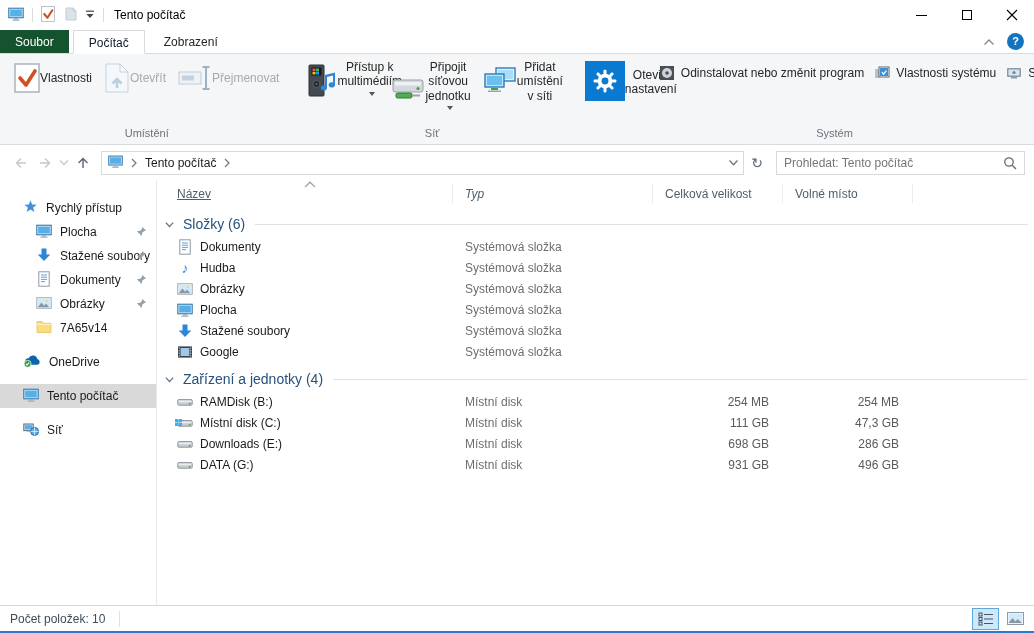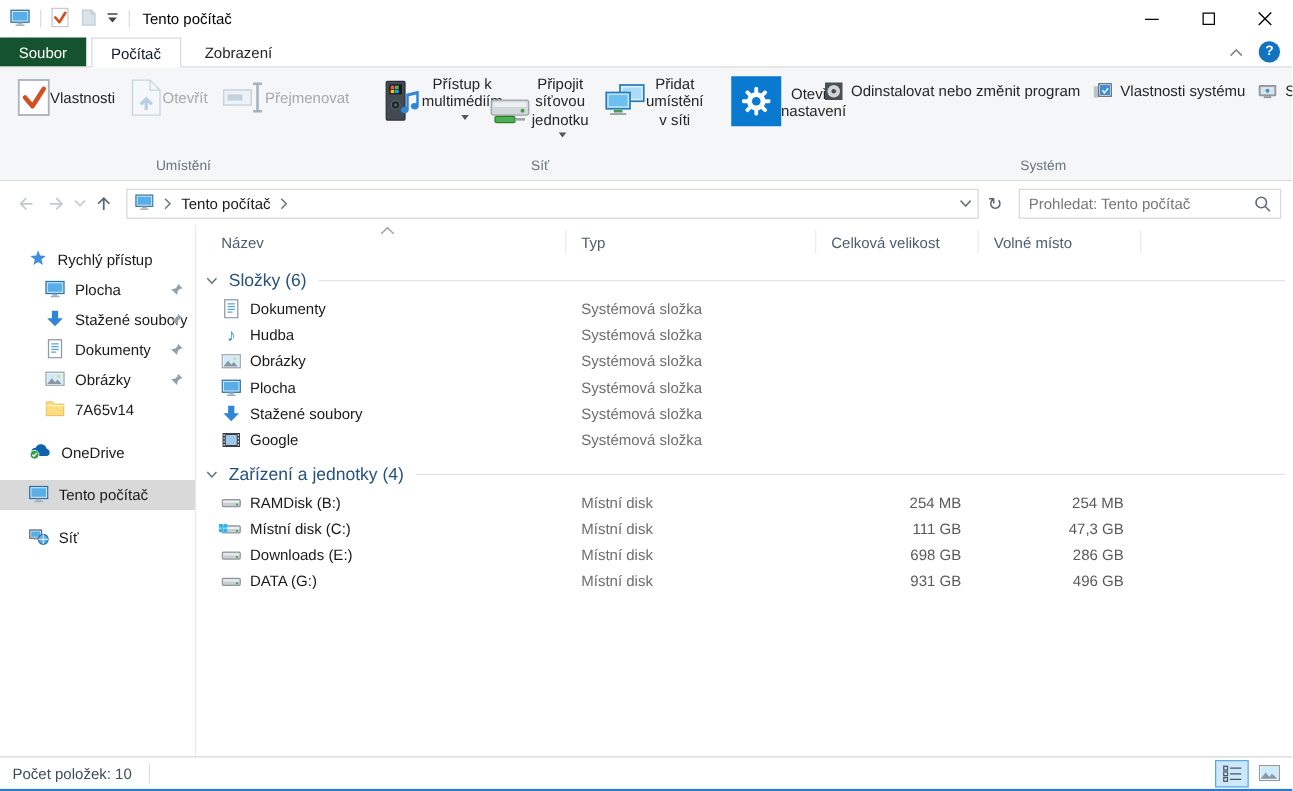--- a/index.html
+++ b/index.html
@@ -41,37 +41,37 @@
   .sys-col { display:flex; gap:2px; padding:6px 4px 0 6px;justify-content:flex-end; }
   .sbtn { display:flex; align-items:center; gap:6px; height:20px; padding:0 4px; color:#262626; white-space:nowrap; }
   
   .addrrow { height:35px; display:flex; align-items:center; padding:0 9px; background:#fff; flex:0 0 auto; }
   .navbtn { width:24px; height:24px; display:flex; align-items:center; justify-content:center; flex:0 0 auto; }
   .navbtn.chev { width:14px; }
   .addrbox { flex:1; height:24px; border:1px solid #d9d9d9; display:flex; align-items:center; padding:0 4px 0 6px; margin:0 0 0 6px; background:#fff; }
   .addr-crumb { display:flex; align-items:center; gap:7px; }
   .addr-spacer { flex:1; }
   .refreshbtn { width:26px; height:24px; display:flex; align-items:center; justify-content:center; font-size:14px; color:#5a6570; flex:0 0 auto; }
-  .searchbox { width:210px; height:24px; border:1px solid #d9d9d9; display:flex; align-items:center; padding:0 7px; margin-left:6px; flex:0 0 auto; }
+  .searchbox { width:249px; height:24px; border:1px solid #d9d9d9; display:flex; align-items:center; padding:0 7px; margin-left:6px; flex:0 0 auto; }
   .searchbox input { border:none; outline:none; flex:1; font:inherit; color:#555; background:transparent; min-width:0; }
   .searchbox input::placeholder { color:#767676; opacity:1; }
   
   .main { flex:1; display:flex; overflow:hidden; }
   .sidebar { width:157px; border-right:1px solid #eaeaea; padding-top:16px; flex:0 0 auto; }
   .side-item { height:24px; display:flex; align-items:center; padding-left:23px; position:relative; cursor:default; }
   .side-item.lvl1 { padding-left:36px; }
   .side-item .slabel { margin-left:8px; white-space:nowrap; }
   .side-item .pin { position:absolute; right:9px; top:6px; }
   .side-item.selected { background:#d9d9d9; }
   .side-gap { margin-top:10px; }
   .content { flex:1; overflow:hidden; }
   .colheaders { display:flex; height:27px; color:#4e5d6c; position:relative; align-items:center; }
   .ch { display:flex; align-items:center; height:19px; border-right:1px solid #ececec; padding-left:12px; }
-  .ch.c-name  { width:296px; padding-left:20px; }
-  .ch.c-type  { width:200px; }
+  .ch.c-name  { width:296px; padding-left:20px;text-decoration:underline; }
+  .ch.c-type  { width:200px;font-style:italic; }
   .ch.c-total { width:130px; justify-content:flex-start; padding-left:12px; }
   .ch.c-free  { width:130px; padding-left:12px; }
   .sortcaret { position:absolute; left:146px; top:1px; }
   .ghdr { display:flex; align-items:center; margin:9px 6px 4px 7px; color:#26527d; font-size:14px; }
   .ghdr .gchev { margin-right:8px; display:flex; }
   .ghdr .gline { flex:1; height:1px; background:#e3e3e3; margin-left:10px; }
   .frow { display:flex; height:21px; align-items:center; cursor:default; }
   .cell { display:flex; align-items:center; }
   .cell.c-name  { width:296px; padding-left:20px; gap:7px; color:#1a1a1a; }
   .cell.c-type  { width:200px; padding-left:12px; color:#6e6e6e; }

